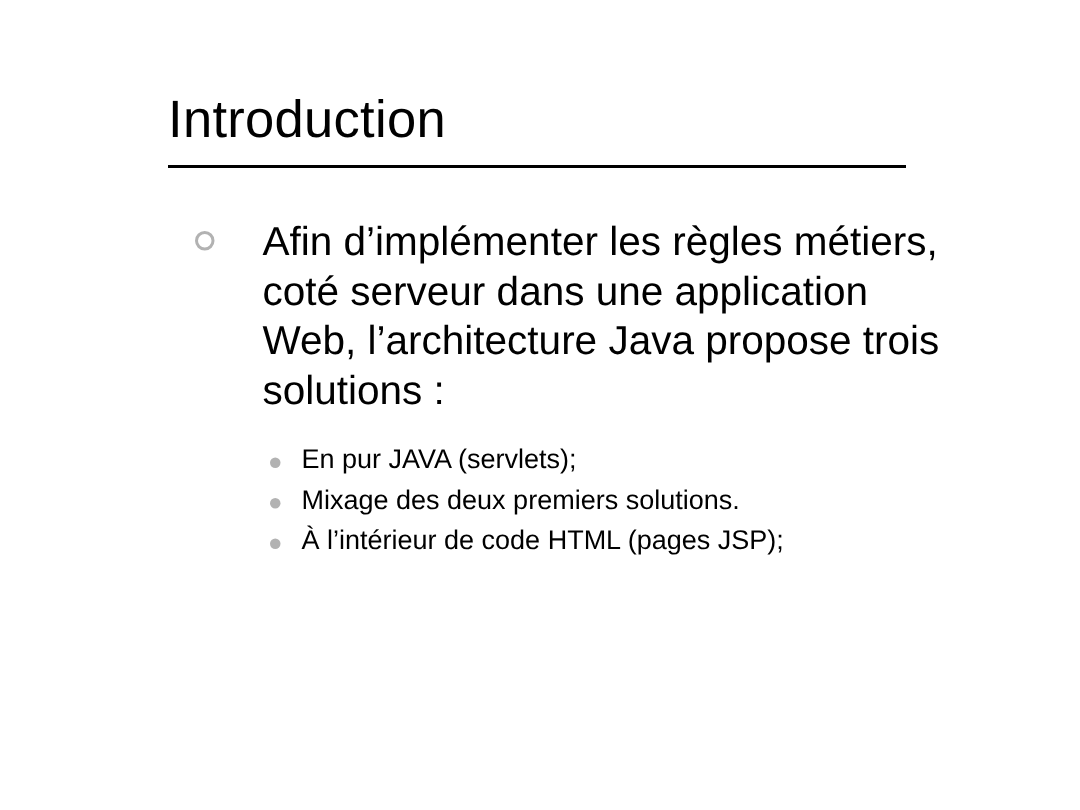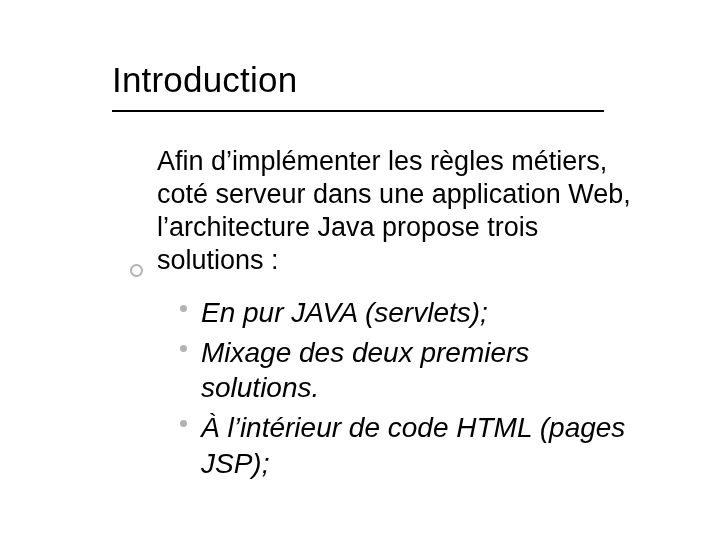--- a/index.html
+++ b/index.html
@@ -35,21 +35,22 @@
     background: #000;
   }
   .body {
     position: absolute;
     left: 130px;
     top: 145px;
     width: 510px;
   }
   .top-bullet {
     display: flex;
-    align-items: flex-end;
+    align-items: flex-start;
+    gap: 18px;
   }
   .ring {
     flex: 0 0 auto;
     width: 13px;
     height: 13px;
     border: 2.2px solid #b2b2b2;
     border-radius: 50%;
     margin-top: 9px;
     margin-right: 14px;
     box-sizing: border-box;
@@ -70,23 +71,22 @@
   .dot {
     flex: 0 0 auto;
     width: 7px;
     height: 7px;
     background: #b2b2b2;
     border-radius: 50%;
     margin-top: 10px;
     margin-right: 14px;
   }
   .sub-text {
-    font-size: 28px;
+    font-size: 18px;
     line-height: 1.28;
-    font-style: italic;
   }
 </style>
 </head>
 <body>
 
 <div class="slide">
 
   <div class="title">Introduction</div>
   <div class="title-underline"></div>
 

